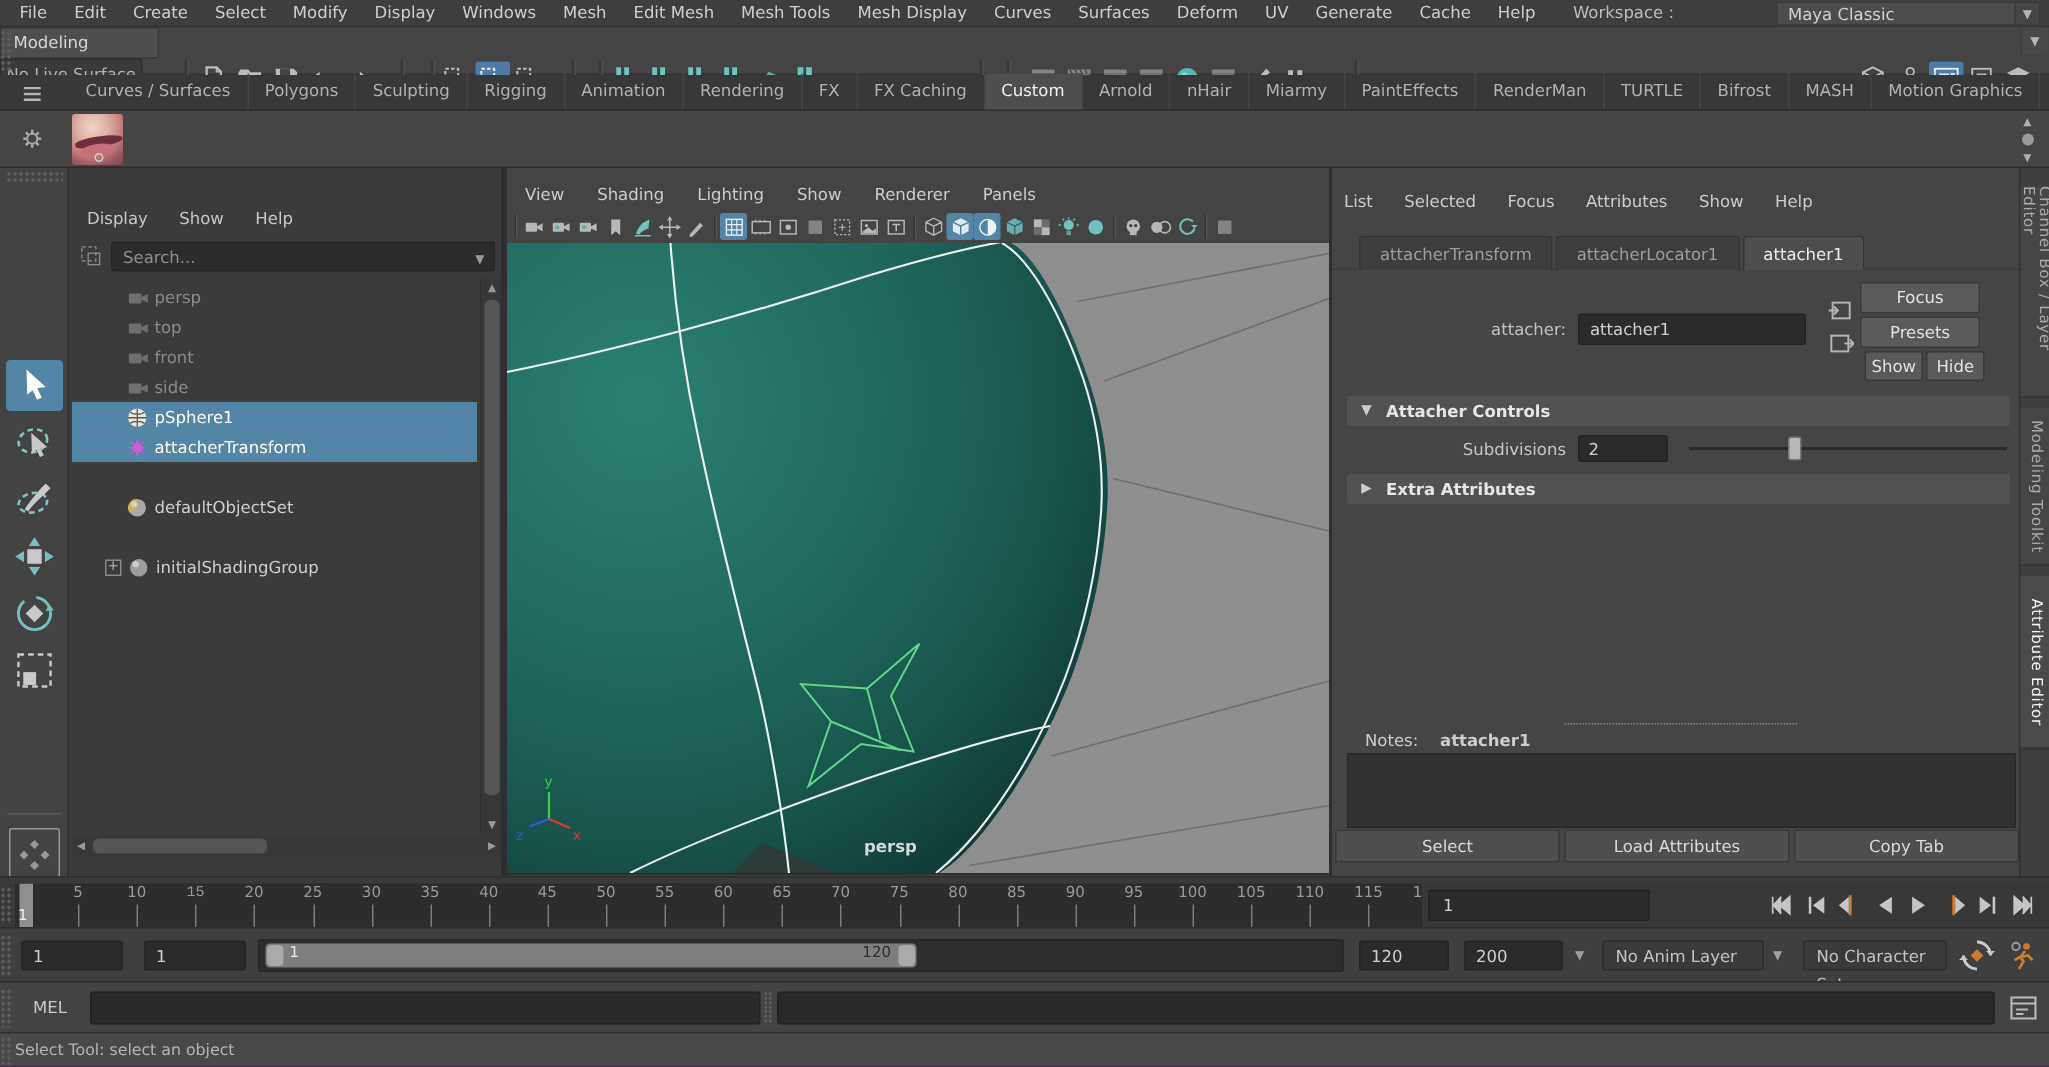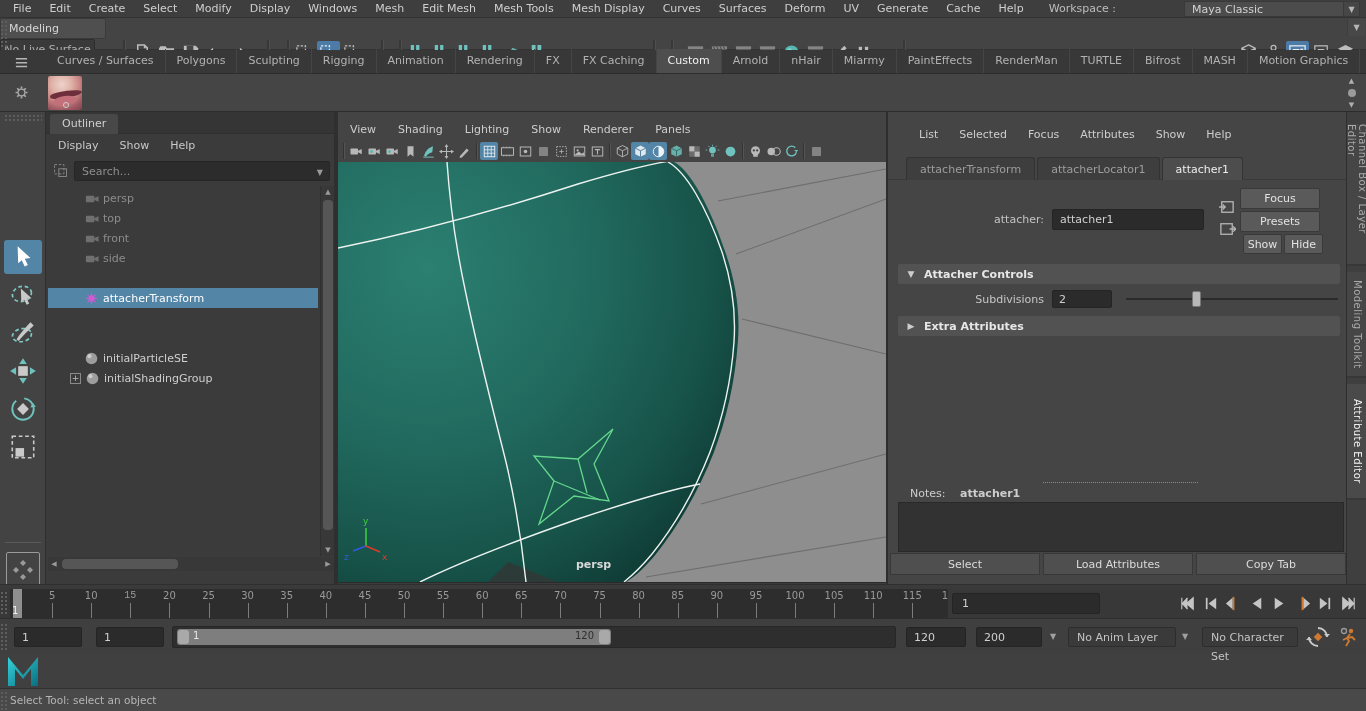--- a/index.html
+++ b/index.html
@@ -1,17 +1,17 @@
 <!DOCTYPE html>
 <html><head>
 <meta charset="utf-8">
 <style>
 *{margin:0;padding:0;box-sizing:border-box}
 body{background:#222;font-family:"DejaVu Sans",sans-serif}
-#app{position:relative;width:1366px;height:711px;background:#404040;overflow:hidden;color:#c8c8c8;font-size:11px}
+#app{position:relative;width:1366px;height:711px;background:#701a75;overflow:hidden;color:#c8c8c8;font-size:11px}
 .abs{position:absolute}
 .handle{position:absolute;width:9px;background-image:radial-gradient(#5e5e5e 1px,transparent 1.2px);background-size:4px 4px}
 
 #menubar{left:0;top:0;width:1366px;height:18px;background:#3e3e3e;border-bottom:1px solid #323232;display:flex;align-items:center;padding-left:4px}
 #menubar .mi{padding:0 9px;color:#cfcfcf;font-size:11px;line-height:18px;white-space:nowrap}
 #ws-label{right:250px;top:2px;color:#bdbdbd}
 #ws-dd{right:6px;top:1px;width:176px;height:16px;background:#4c4c4c;border:1px solid #393939;display:flex;align-items:center;padding-left:7px;color:#d2d2d2}
 #ws-dd .arrow{position:absolute;right:0;top:0;width:16px;height:14px;background:#464646;border-left:1px solid #3a3a3a;display:flex;align-items:center;justify-content:center;color:#b5b5b5;font-size:8px}
 
 #statusline{left:0;top:18px;width:1366px;height:32px;background:#444444;border-bottom:1px solid #333}
@@ -86,21 +86,21 @@
 #vp-icons{position:absolute;left:2px;top:29px;height:20px;display:flex;align-items:center}
 .vic{width:18px;height:18px;display:flex;align-items:center;justify-content:center;border-radius:2px;color:#b8b8b8;flex:none}
 .vic svg{width:15px;height:15px}
 .vic.teal{color:#6fc2bd}
 .vic.hl{background:#5285a6;color:#eef3f7}
 .vsep{width:7px;height:18px;position:relative;flex:none}
 .vsep:before{content:"";position:absolute;left:3px;top:1px;width:1px;height:16px;background:#333;border-right:1px solid #555}
 #vp-canvas{position:absolute;left:0;top:50px;width:548px;height:420px;background:#8e8e8e}
 
 #attred{left:886px;top:0;width:460px;height:472px;background:#454545;border-left:2px solid #2e2e2e}
-#ae-menus{position:absolute;left:0;top:14px;height:18px;display:flex;padding-left:31px}
+#ae-menus{position:absolute;left:0;top:14px;height:18px;display:flex;padding-left:8px}
 #ae-menus span{margin-right:21px;color:#cdcdcd;line-height:18px}
 #ae-tabs{position:absolute;left:0;top:45px;width:100%;height:23px;border-bottom:1px solid #3a3a3a;display:flex;padding-left:18px}
 .aetab{height:23px;line-height:23px;padding:0 13px;background:#3e3e3e;border:1px solid #333;border-bottom:none;border-radius:3px 3px 0 0;margin-right:2px;color:#9d9d9d}
 .aetab.active{background:#4d4d4d;color:#ededed}
 #ae-nodename-label{position:absolute;right:302px;top:101px;color:#c3c3c3}
 #ae-nodename{position:absolute;left:164px;top:97px;width:152px;height:21px;background:#2b2b2b;border:1px solid #242424;border-radius:2px;color:#d0d0d0;display:flex;align-items:center;padding-left:7px}
 .conn-ic{position:absolute;width:18px;height:14px;color:#b5b5b5}
 #ae-btn-focus,#ae-btn-presets{position:absolute;left:352px;width:80px;height:21px;background:#5a5a5a;border:1px solid #393939;border-radius:2px;color:#e2e2e2;text-align:center;line-height:20px}
 #ae-btn-show,#ae-btn-hide{position:absolute;width:39px;height:20px;background:#5a5a5a;border:1px solid #393939;border-radius:2px;color:#e2e2e2;text-align:center;line-height:19px}
 .ae-section{position:absolute;left:10px;width:442px;height:20px;background:#525252;border-radius:2px;color:#e6e6e6;font-weight:bold;display:flex;align-items:center}
@@ -513,23 +513,20 @@
         </div>
         <div class="tool" style="top: 318px;">
           <svg viewBox="0 0 28 28">
             <rect x="4" y="4" width="20" height="20" fill="none" stroke="currentColor" stroke-width="1.5" stroke-dasharray="3.5 2.5"></rect>
             <rect x="7" y="15" width="8" height="8" fill="currentColor"></rect>
           </svg>
         </div>
       </div>
 
     <div id="outliner" class="abs">
-      <div id="outl-titlebar">
-          <div id="outl-tab">Outliner</div>
-        </div>
       <div id="outl-menus">
           <span>Display</span>
           <span>Show</span>
           <span>Help</span>
         </div>
       <div id="outl-searchrow">
         <div id="outl-filter"><svg viewBox="0 0 20 20" width="17" height="17">
               <rect x="3" y="3" width="11" height="11" fill="none" stroke="#909090" stroke-dasharray="3 2"></rect>
               <rect x="8" y="8" width="9" height="9" fill="none" stroke="#909090"></rect>
             </svg></div>
@@ -564,34 +561,43 @@
             <span class="olbl" style="color: rgb(140, 140, 140);">front</span>
           </div>
           <div class="orow" style="top: 62px;">
             <span style="width: 36px; flex: 0 0 auto;"></span>
             <span class="oic" style="opacity: 0.55;"><svg viewBox="0 0 16 16">
                 <rect x="2" y="5" width="9" height="7" rx="1" fill="#9a9a9a"></rect>
                 <path d="M11 7.5 L15.5 5.5 V11.5 L11 9.5 Z" fill="#9a9a9a"></path>
               </svg></span>
             <span class="olbl" style="color: rgb(140, 140, 140);">side</span>
           </div>
+          <div class="orow seld" style="top: 82px;">
+            <span style="width: 36px; flex: 0 0 auto;"></span>
+            <span class="oic"><svg viewBox="0 0 16 16">
+                <circle cx="8" cy="8" r="6.5" fill="#e8e8da"></circle>
+                <path d="M8 1.5 V14.5 M1.5 8 H14.5 M3 4 C5 6 11 6 13 4 M3 12 C5 10 11 10 13 12" stroke="#555" stroke-width=".9" fill="none"></path>
+              </svg></span>
+            <span class="olbl" style="color: rgb(255, 255, 255);">pSphere1</span>
+          </div>
           <div class="orow seld" style="top: 102px;">
             <span style="width: 36px; flex: 0 0 auto;"></span>
             <span class="oic"><svg viewBox="0 0 16 16">
                 <path d="M8 1 L9.3 5.5 L13 2.8 L10.6 6.9 L15 8 L10.6 9.1 L13 13.2 L9.3 10.5 L8 15 L6.7 10.5 L3 13.2 L5.4 9.1 L1 8 L5.4 6.9 L3 2.8 L6.7 5.5 Z" fill="#cf5bd3"></path>
               </svg></span>
             <span class="olbl" style="color: rgb(255, 255, 255);">attacherTransform</span>
           </div>
-          <div class="orow" style="top: 162px;">
+          <div class="orow" style="top: 142px;">
             <span style="width: 36px; flex: 0 0 auto;"></span>
             <span class="oic"><svg viewBox="0 0 16 16">
-                <circle cx="8" cy="8" r="6.2" fill="#9d9d9d"></circle>
-                <circle cx="5.8" cy="5.5" r="2.2" fill="#d5d5d5" opacity=".85"></circle>
+                <circle cx="8" cy="8" r="6.2" fill="#a8a8a8"></circle>
+                <path d="M8 1.8 A6.2 6.2 0 0 0 2.5 11.5 L8 8 Z" fill="#cdb54e"></path>
+                <circle cx="5.8" cy="5.5" r="2" fill="#dcdcdc" opacity=".8"></circle>
               </svg></span>
-            <span class="olbl" style="color: rgb(207, 207, 207);">initialParticleSE</span>
+            <span class="olbl" style="color: rgb(207, 207, 207);">defaultObjectSet</span>
           </div>
           <div class="orow" style="top: 182px;">
             <span style="width: 22px; flex: 0 0 auto;"></span>
             <span class="oexp">+</span>
             <span class="oic"><svg viewBox="0 0 16 16">
                 <circle cx="8" cy="8" r="6.2" fill="#9d9d9d"></circle>
                 <circle cx="5.8" cy="5.5" r="2.2" fill="#d5d5d5" opacity=".85"></circle>
               </svg></span>
             <span class="olbl" style="color: rgb(207, 207, 207);">initialShadingGroup</span>
           </div>
@@ -1010,18 +1016,30 @@
           <path d="M3 12 L0 15 L6 15 Z" fill="#c9c9c9"></path>
           <rect x="9" y="9" width="6" height="6" fill="#cf7a30" transform="rotate(45 12 12)"></rect>
         </svg></div>
     <div class="rricon" style="left:1336px"><svg viewBox="0 0 24 24" width="24" height="24">
           <circle cx="8" cy="6" r="2.5" fill="none" stroke="#9a9a9a" stroke-width="1.3"></circle>
           <circle cx="15" cy="6" r="2.2" fill="#cf7a30"></circle>
           <path d="M14 9 L11 13 L13 16 L10 21 M11 13 L16 12 L19 15 M11 13 L7 15" stroke="#cf7a30" stroke-width="1.8" fill="none"></path>
         </svg></div>
   </div>
 
+  <div id="melrow" class="abs">
+    <div class="handle" style="left:0;top:4px;height:26px"></div>
+    <div id="mel-label">MEL</div>
+    <div id="mel-input"></div>
+    <div id="mel-divider"></div>
+    <div id="mel-output"></div>
+    <div id="script-icon"><svg viewBox="0 0 22 22" width="22" height="22">
+          <rect x="3" y="4" width="16" height="14" fill="none" stroke="#b8b8b8" stroke-width="1.4"></rect>
+          <path d="M3 8 H19" stroke="#b8b8b8" stroke-width="1.2"></path>
+          <path d="M6 12 H14 M6 15 H11" stroke="#b8b8b8" stroke-width="1.2"></path>
+        </svg></div>
+  </div>
 
   <div id="helprow" class="abs">
     <div class="handle" style="left:0;top:2px;height:19px"></div>
     <div id="help-text">Select Tool: select an object</div>
   </div>
 </div>
 
 </body></html>

